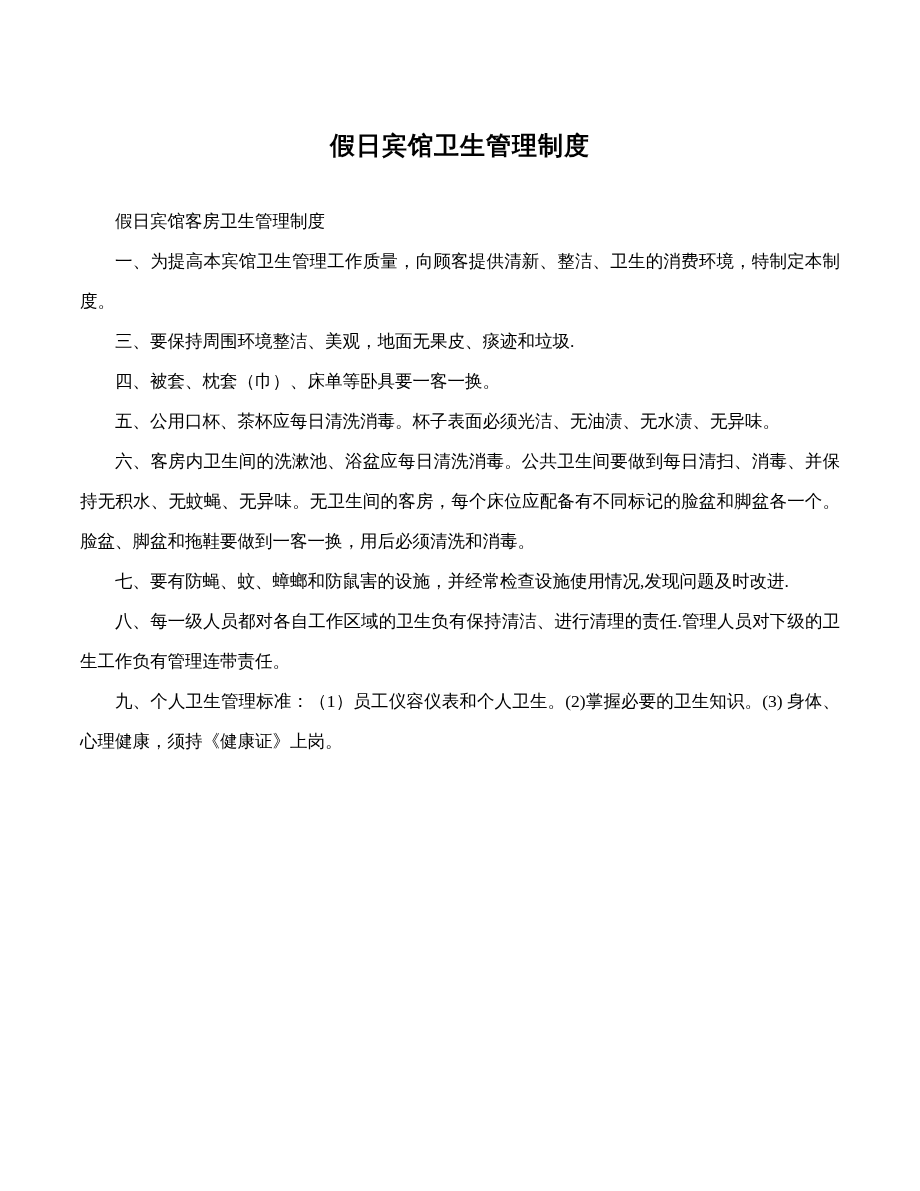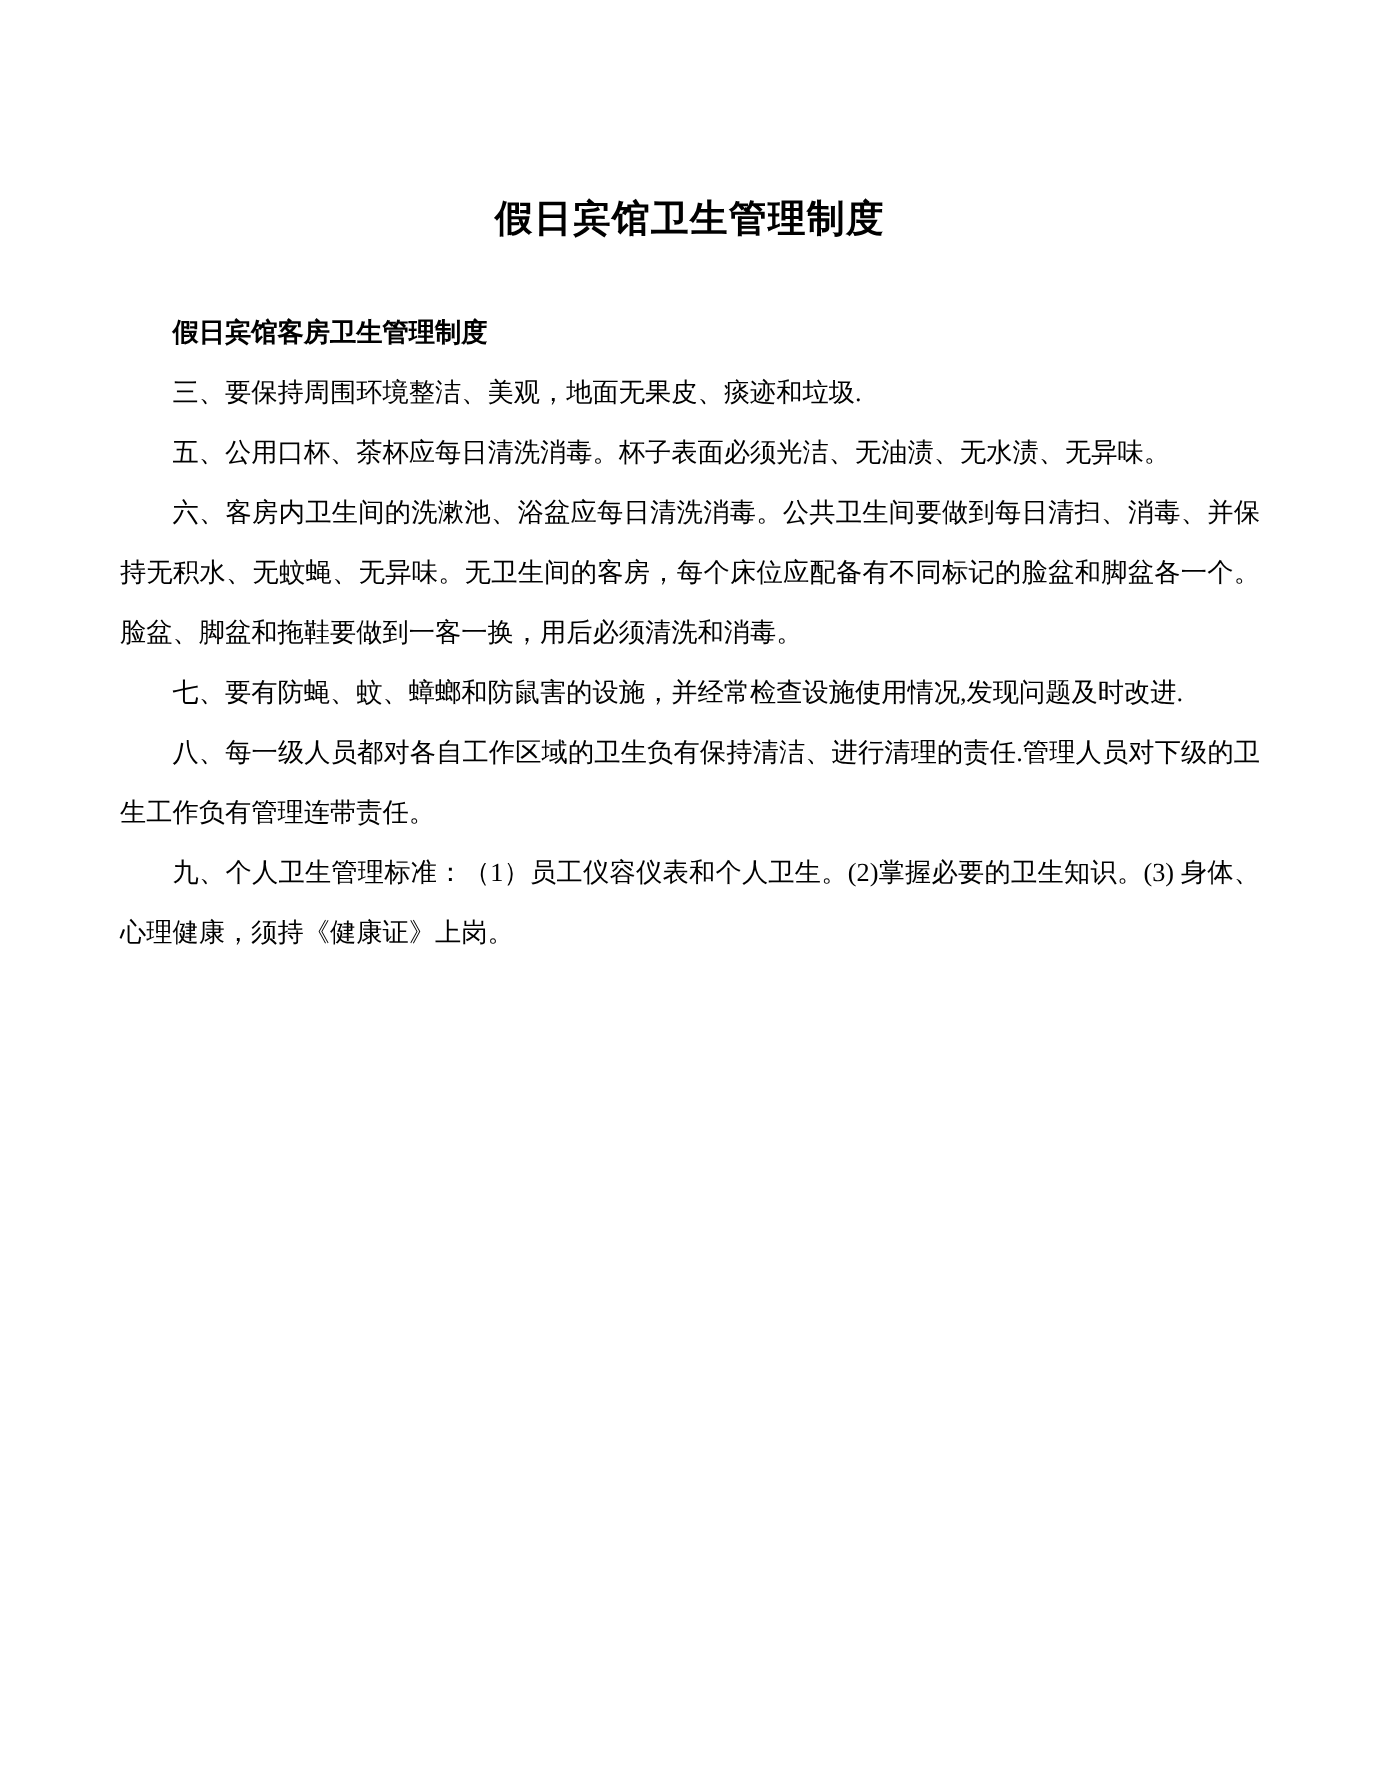--- a/index.html
+++ b/index.html
@@ -42,33 +42,34 @@
     margin: 0 0 0 0;
     padding: 0;
     font-size: 17.5px;
     line-height: 40px;
     text-align: justify;
     text-justify: inter-ideograph;
     text-indent: 2em;
   }
   p.para.first {
     text-indent: 2em;
-    font-weight: bold;
   }
 </style>
 </head>
 <body>
 
 <div class="page">
 
   <h1 class="doc-title">假日宾馆卫生管理制度</h1>
 
   <div class="body-block">
     <p class="para first">假日宾馆客房卫生管理制度</p>
+    <p class="para">一、为提高本宾馆卫生管理工作质量，向顾客提供清新、整洁、卫生的消费环境，特制定本制度。</p>
     <p class="para">三、要保持周围环境整洁、美观，地面无果皮、痰迹和垃圾.</p>
+    <p class="para">四、被套、枕套（巾）、床单等卧具要一客一换。</p>
     <p class="para">五、公用口杯、茶杯应每日清洗消毒。杯子表面必须光洁、无油渍、无水渍、无异味。</p>
     <p class="para">六、客房内卫生间的洗漱池、浴盆应每日清洗消毒。公共卫生间要做到每日清扫、消毒、并保持无积水、无蚊蝇、无异味。无卫生间的客房，每个床位应配备有不同标记的脸盆和脚盆各一个。脸盆、脚盆和拖鞋要做到一客一换，用后必须清洗和消毒。</p>
     <p class="para">七、要有防蝇、蚊、蟑螂和防鼠害的设施，并经常检查设施使用情况,发现问题及时改进.</p>
     <p class="para">八、每一级人员都对各自工作区域的卫生负有保持清洁、进行清理的责任.管理人员对下级的卫生工作负有管理连带责任。</p>
     <p class="para">九、个人卫生管理标准：（1）员工仪容仪表和个人卫生。(2)掌握必要的卫生知识。(3) 身体、心理健康，须持《健康证》上岗。</p>
   </div>
 
 </div>
 
 </body></html>

